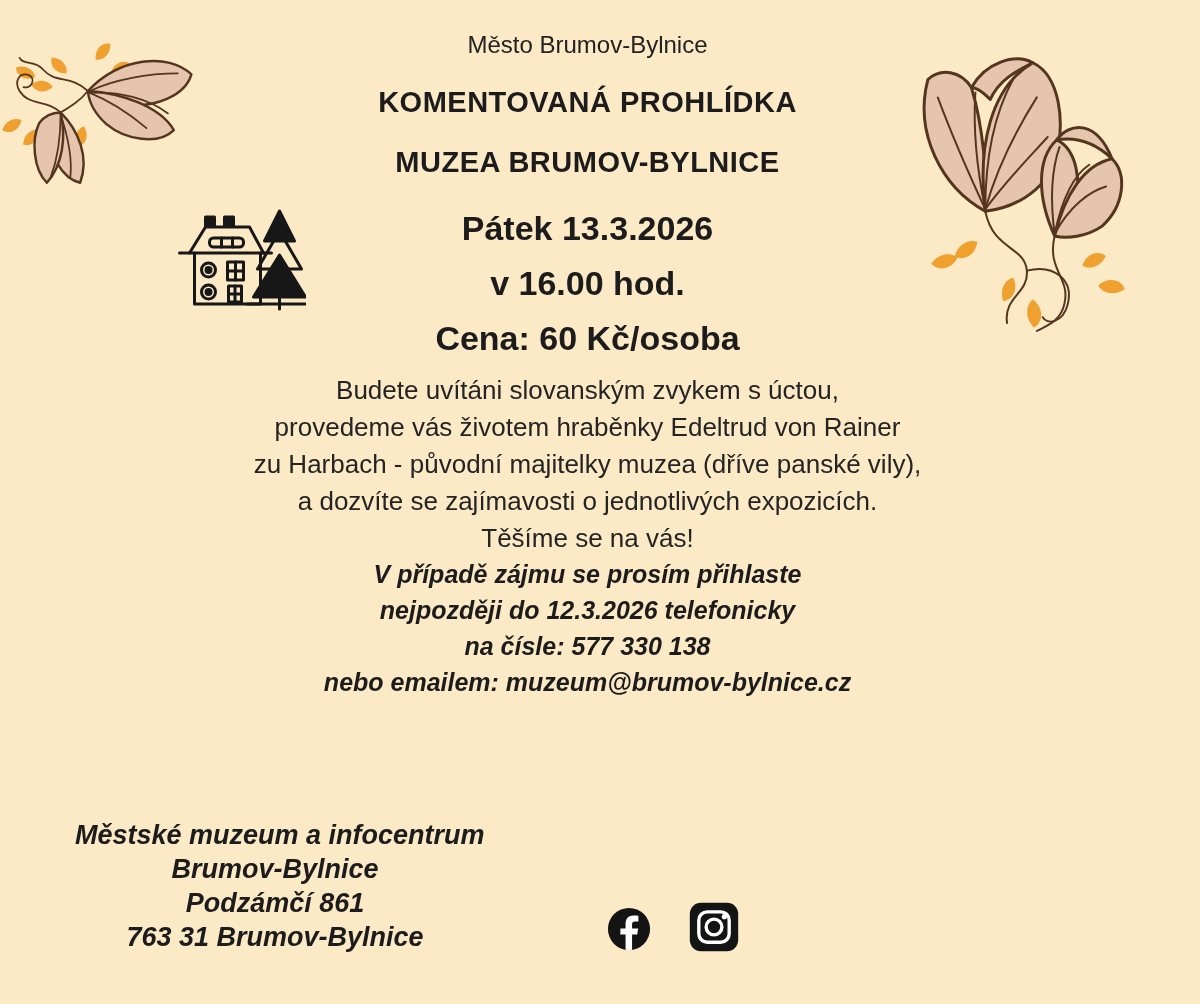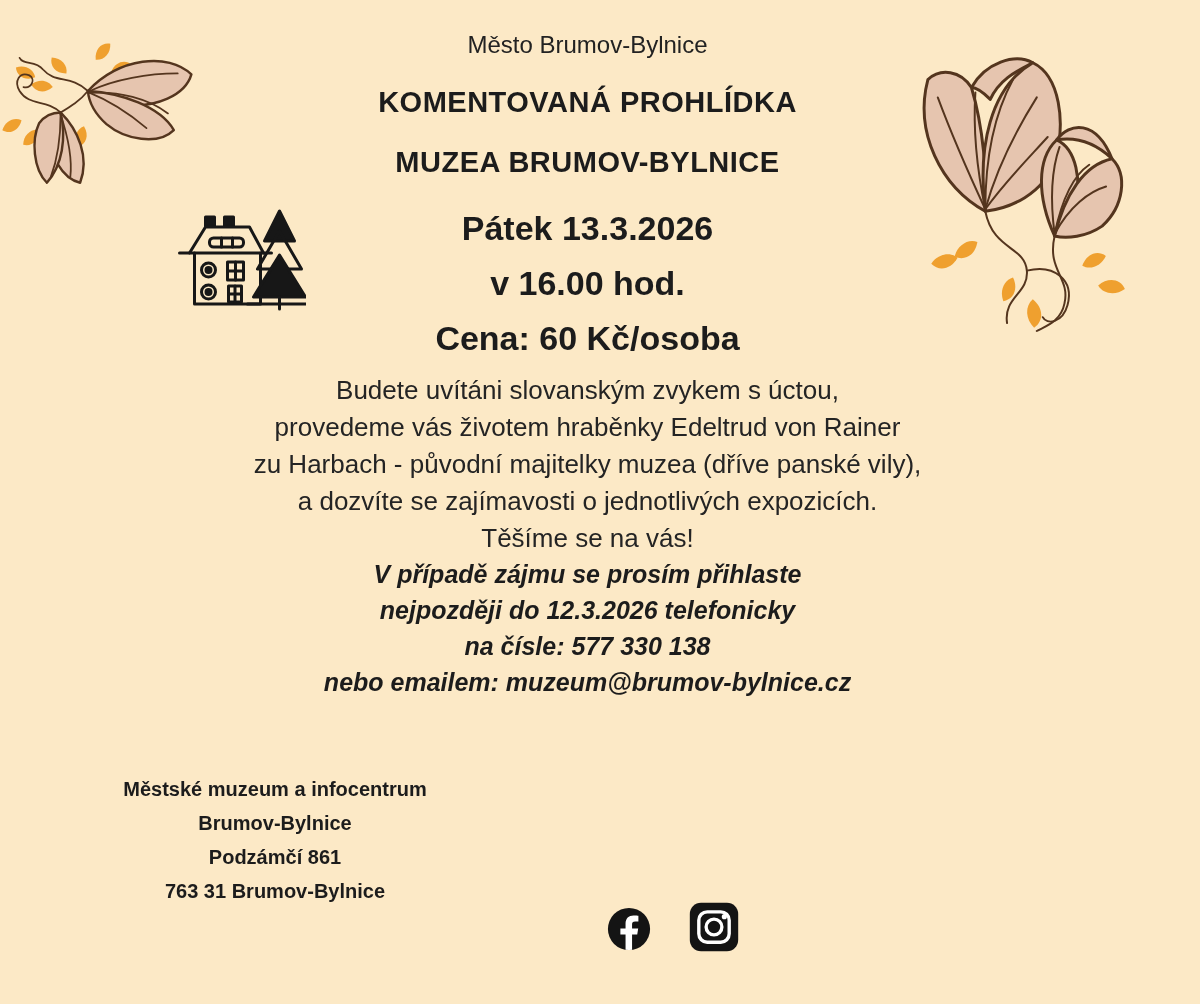--- a/index.html
+++ b/index.html
@@ -16,21 +16,21 @@
   }
   .abs{position:absolute;}
   .center-col{left:0;width:1175px;text-align:center;}
   .line{white-space:nowrap;}
   .org-line{top:31px;font-size:24px;font-weight:400;color:#222;}
   .title-block{top:72px;font-size:29px;font-weight:700;line-height:60px;letter-spacing:.5px;}
   .datetime-block{top:193px;font-size:34px;font-weight:700;line-height:55px;margin-top:8px;}
   .desc-block{top:372px;font-size:26px;font-weight:400;line-height:37px;color:#242424;}
   .reg-block{top:556px;font-size:25px;font-weight:700;line-height:36px;font-style:italic;}
   .note-block{top:762px;font-size:24px;font-weight:400;color:#242424;}
-  .addr-block{left:75px;top:772px;width:400px;text-align:center;font-size:20px;font-weight:700;line-height:34px;}
+  .addr-block{left:75px;top:818px;width:400px;text-align:center;font-size:27px;font-weight:700;line-height:34px;font-style:italic;}
   .hours-block{left:772px;top:815px;width:360px;text-align:center;font-size:22px;line-height:29px;}
   .hours-title{font-weight:700;font-size:22px;}
   .social-icon{position:absolute;display:block;}
   .fb{left:606px;top:906px;width:46px;height:46px;}
   .ig{left:687px;top:900px;width:54px;height:54px;}
   svg{display:block;}
 </style>
 </head>
 <body>
 

